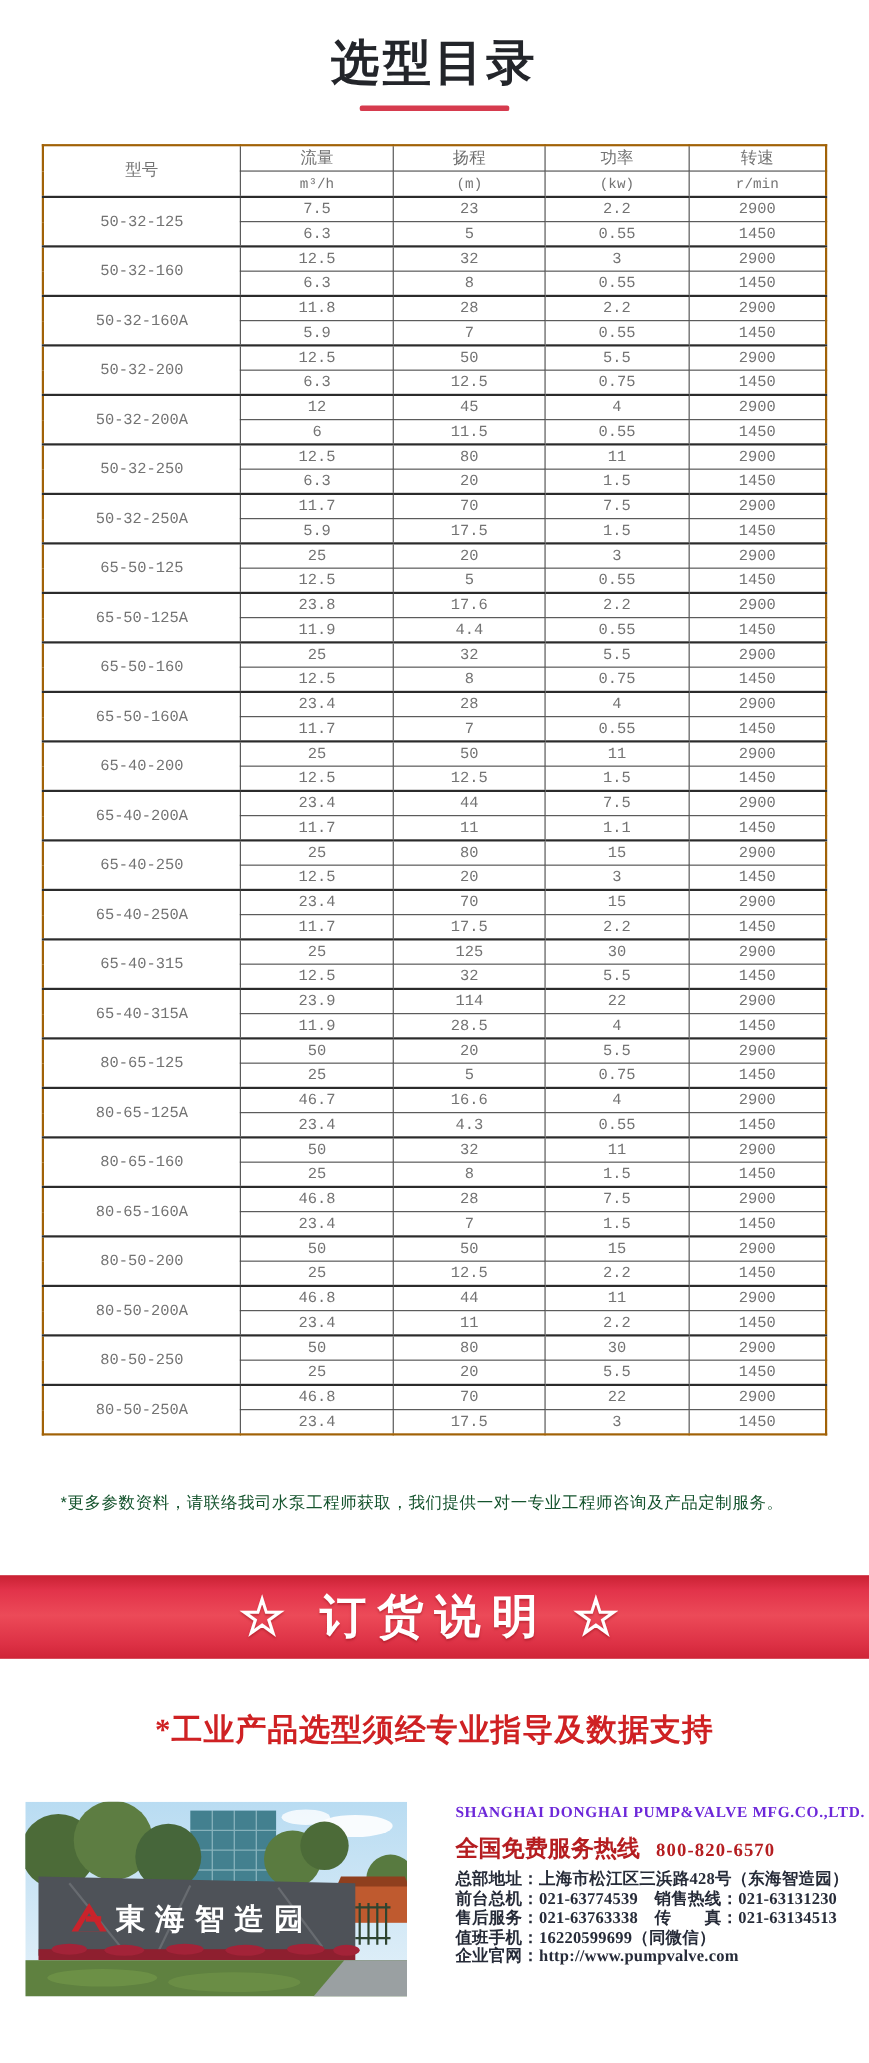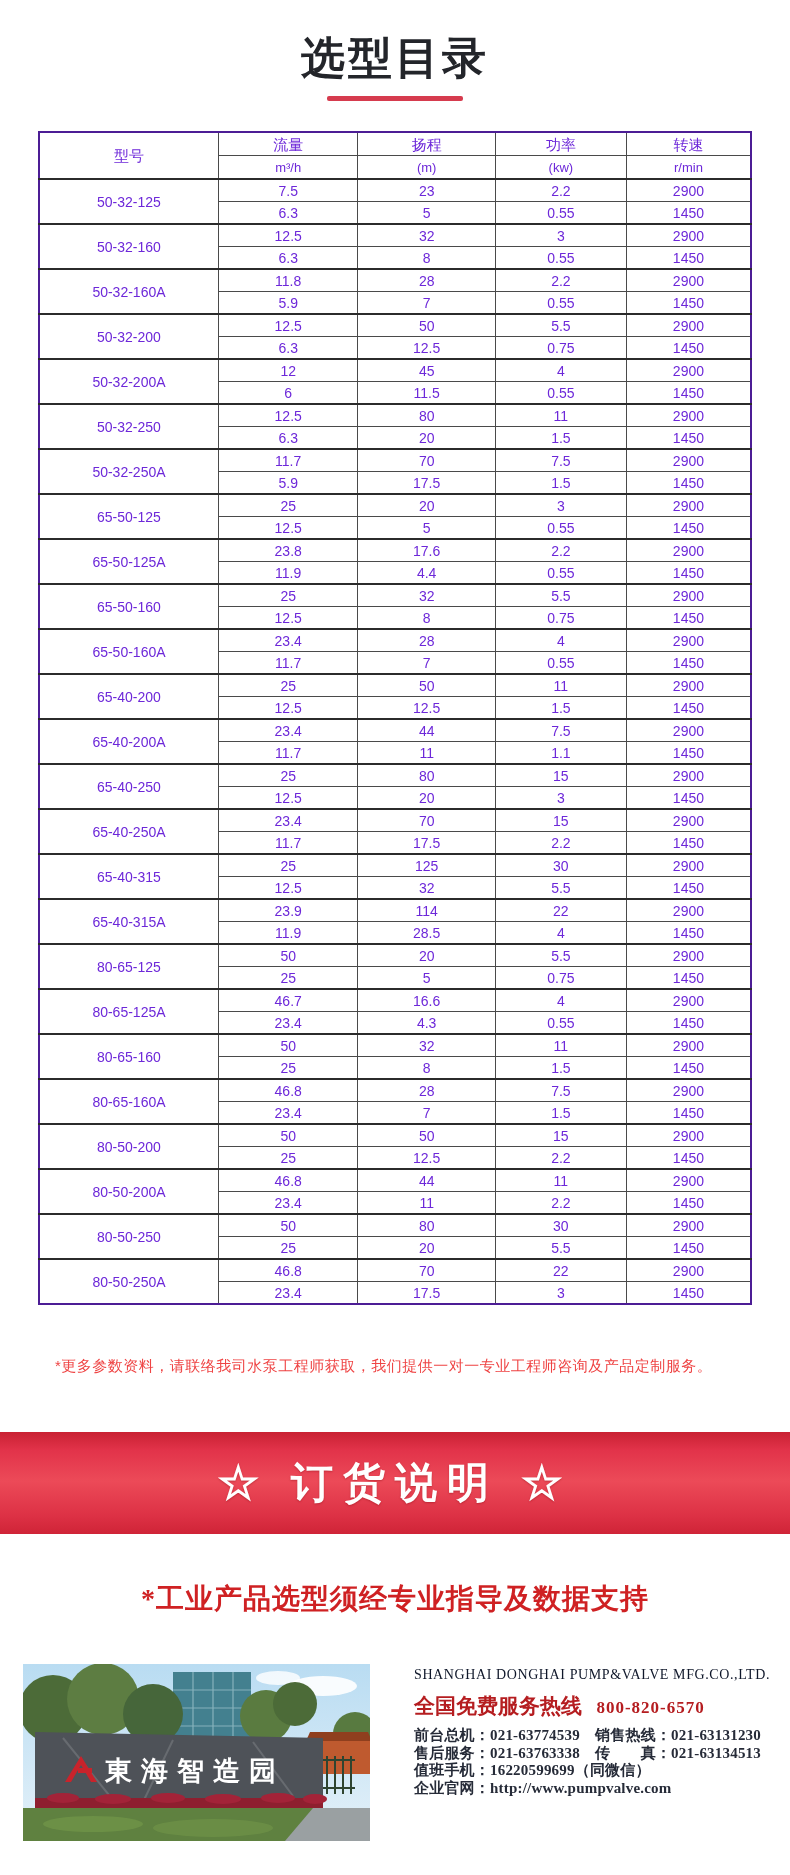--- a/index.html
+++ b/index.html
@@ -11,44 +11,44 @@
   .page-title{
     margin-top:16px;text-align:center;font-size:44px;font-weight:bold;
     color:#23252a;letter-spacing:3px;line-height:52px;
   }
   .title-underline{
     width:136px;height:5px;background:#d63b4e;margin:12px auto 0;border-radius:2px;
   }
   
   table.catalog{
     border-collapse:collapse;table-layout:fixed;width:714px;margin:30px auto 0;
-    font-family:Liberation Sans, sans-serif;font-size:14px;color:#6d28d9;
-    border:2px solid #4c1d95;
+    font-family:Liberation Mono, monospace;font-size:14px;color:#737373;
+    border:2px solid #a16207;
   }
   table.catalog th,table.catalog td{
     border:1px solid #4a4a4a;text-align:center;vertical-align:middle;
     padding:0;height:21px;font-weight:normal;line-height:1;
     overflow:hidden;white-space:nowrap;
   }
   table.catalog thead th{font-size:15px;height:22px;}
   table.catalog thead tr.unit-row th{font-size:13px;}
   table.catalog thead{border-bottom:2px solid #2b2b2b;}
   table.catalog tr.group-start td{border-top:2px solid #2b2b2b;}
   col.c-model{width:25.2%;}
   col.c-flow{width:19.6%;}
   col.c-head{width:19.3%;}
   col.c-power{width:18.4%;}
   col.c-speed{width:17.5%;}
   
   .param-note{
-    margin:52px 0 0 55px;font-size:15px;color:#ef4444;letter-spacing:0.5px;
+    margin:52px 0 0 55px;font-size:15px;color:#14532d;letter-spacing:0.5px;
   }
   
   .order-banner{
-    margin-top:56px;height:102px;width:100%;
+    margin-top:56px;height:76px;width:100%;
     background:linear-gradient(180deg,#c92133 0%,#e2334a 18%,#ec4a58 48%,#dd3145 82%,#cf2437 100%);
     display:flex;align-items:center;justify-content:center;
   }
   .order-banner .banner-text{
     color:#ffffff;font-size:42px;font-weight:bold;letter-spacing:10px;
     text-shadow:0 1px 2px rgba(120,0,10,0.35);
   }
   .slogan{
     text-align:center;font-family:"Liberation Serif",serif;font-weight:bold;
     color:#cf2123;font-size:28px;letter-spacing:1px;
@@ -59,21 +59,21 @@
   .footer{
     margin-top:46px;padding:0 20px 0 23px;display:flex;align-items:flex-start;
   }
   .factory-photo{width:347px;height:177px;flex:0 0 auto;display:block;}
   .company-info{margin-left:44px;flex:1 1 auto;min-width:0;}
   .company-name-cn{
     font-size:32px;font-weight:bold;color:#0e0e10;letter-spacing:0.5px;line-height:36px;
     white-space:nowrap;
   }
   .company-name-en{
-    font-family:"Liberation Serif",serif;font-weight:normal;font-size:14px;color:#0f172a;
+    font-family:"Liberation Serif",serif;font-weight:bold;font-size:14px;color:#6d28d9;
     letter-spacing:0.6px;margin-top:3px;white-space:nowrap;
   }
   .hotline{margin-top:9px;white-space:nowrap;}
   .hotline .hotline-label{
     font-family:"Liberation Serif",serif;font-weight:bold;font-size:21px;color:#b51d20;
   }
   .hotline .hotline-number{
     font-family:"Liberation Serif",serif;font-weight:bold;font-size:17px;color:#b51d20;
     margin-left:10px;letter-spacing:1px;
   }
@@ -524,20 +524,21 @@
       <ellipse cx="190" cy="164" rx="60" ry="9" fill="#6f9347" opacity="0.7"></ellipse>
     </svg>
 
     <div class="company-info">
       <div class="company-name-en">SHANGHAI DONGHAI PUMP&amp;VALVE MFG.CO.,LTD.</div>
       <div class="hotline">
         <span class="hotline-label">全国免费服务热线</span>
         <span class="hotline-number">800-820-6570</span>
       </div>
       <div class="contact-list">
+        <div class="contact-line">总部地址：上海市松江区三浜路428号（东海智造园）</div>
         <div class="contact-line">前台总机：021-63774539　销售热线：021-63131230</div>
         <div class="contact-line">售后服务：021-63763338　传　　真：021-63134513</div>
         <div class="contact-line">值班手机：16220599699（同微信）</div>
         <div class="contact-line">企业官网：http://www.pumpvalve.com</div>
 
       </div>
     </div>
   </div>
 
 </div>

